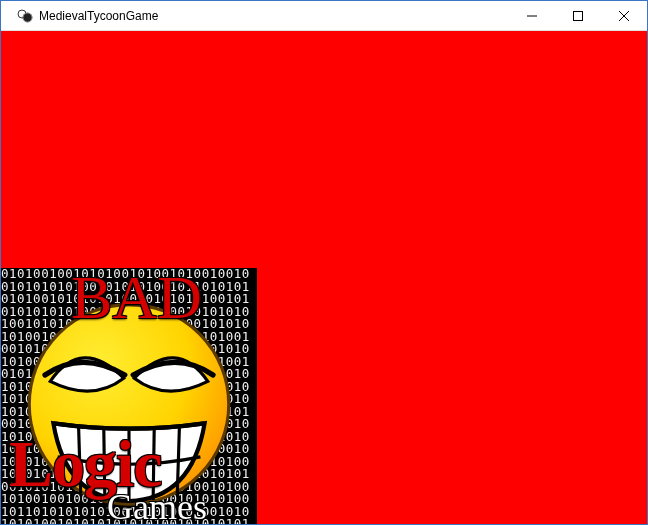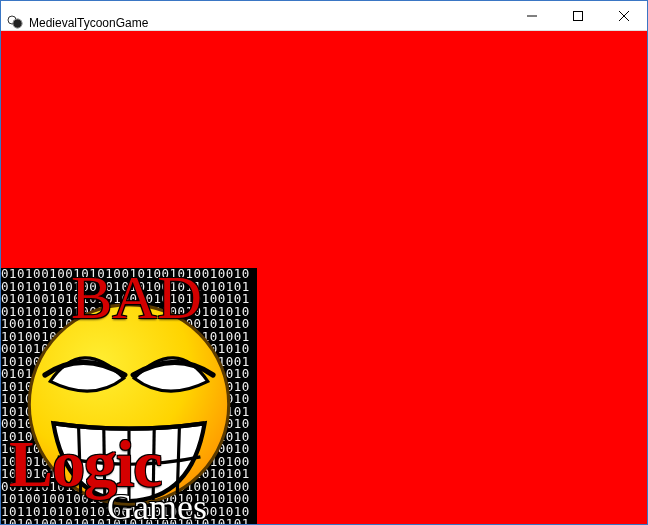--- a/index.html
+++ b/index.html
@@ -9,22 +9,22 @@
       background: #f0f0f0;
       font-family: 'Segoe UI', Tahoma, sans-serif;
       overflow: hidden;
       border: 1px solid #3a76c4;
     }
     .titlebar {
       height: 30px;
       background: #ffffff;
       border-bottom: 1px solid #e0e0e0;
       display: flex;
-      align-items: flex-end;
-      padding-left: 6px;
+      align-items: center;
+      padding-left: 16px;
     }
     .titlebar-icon {
       width: 16px;
       height: 16px;
       margin-right: 6px;
       display: flex;
       align-items: center;
       justify-content: center;
     }
     .titlebar-title {

